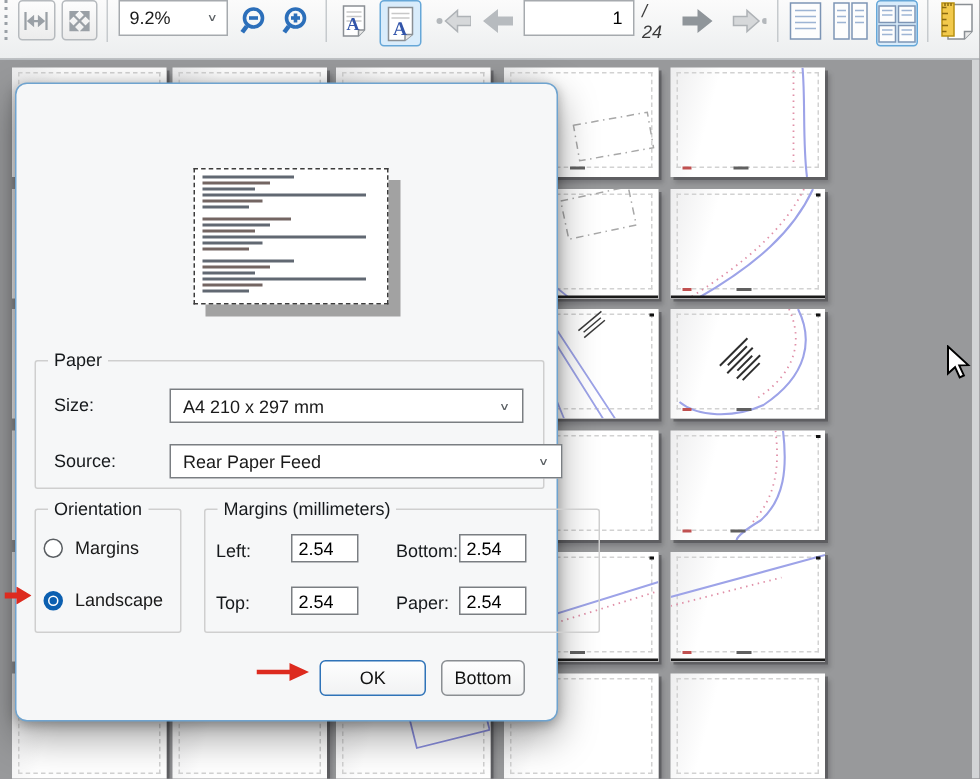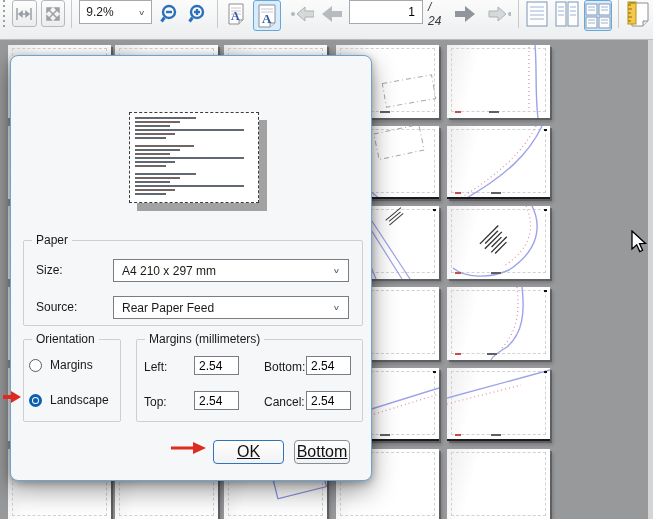--- a/index.html
+++ b/index.html
@@ -59,21 +59,21 @@
   .mg-input { position:absolute; width:45px; height:19px; border:1px solid #7a7e82; background:#fff; padding:0 4px;
     font-family:"Liberation Sans",sans-serif; font-size:12px; }
 
   .radio-row { position:absolute; display:flex; align-items:center; gap:8px; }
   .radio { width:13px; height:13px; border-radius:50%; background:#fff; border:1px solid #5a5e62; position:relative; }
   .radio.checked { border:3px solid #0b5fb0; }
   .radio.checked::after { content:""; position:absolute; left:50%; top:50%; width:5px; height:5px; margin:-2.5px 0 0 -2.5px;
     border-radius:50%; background:#0b5fb0; }
 
   .btn { position:absolute; height:24px; border-radius:4px; background:linear-gradient(#fefefe,#f1f2f3);
-    display:flex; align-items:center; justify-content:center; font-size:16px; color:#111;text-decoration:underline; }
+    display:flex; align-items:center; justify-content:center; font-size:12px; color:#111; }
   .btn.ok { left:202px; top:384px; width:71px; border:1.5px solid #2f73b8; }
   .btn.cancel { left:283px; top:384px; width:56px; border:1px solid #8a8e92; }
 
   .annot { position:absolute; z-index:12; }
   .cursor { position:absolute; left:630px; top:230px; z-index:20; }
 </style>
 </head>
 <body>
 
 <div class="canvas">
@@ -416,47 +416,47 @@
 
   <fieldset class="grp" style="left:12px;top:184px;width:340px;height:86px">
     <span class="legend">Paper</span>
   </fieldset>
   <span class="field-label" style="left:25px;top:207px">Size:</span>
   <div class="combo" style="left:102px;top:203px;width:236px">
     <span class="val">A4 210 x 297 mm</span>
     <span class="chev">∨</span>
   </div>
   <span class="field-label" style="left:25px;top:244px">Source:</span>
-  <div class="combo" style="left:102px;top:240px;width:236px">
+  <div class="combo" style="left:102px;top:240px;width:262px">
     <span class="val">Rear Paper Feed</span>
     <span class="chev">∨</span>
   </div>
 
   <fieldset class="grp" style="left:12px;top:283px;width:98px;height:83px">
     <span class="legend">Orientation</span>
   </fieldset>
   <div class="radio-row" style="left:18px;top:302px">
     <span class="radio"></span>
     <span>Margins</span>
   </div>
   <div class="radio-row" style="left:18px;top:337px">
     <span class="radio checked"></span>
     <span>Landscape</span>
   </div>
 
-  <fieldset class="grp" style="left:125px;top:283px;width:227px;height:83px">
+  <fieldset class="grp" style="left:125px;top:283px;width:264px;height:83px">
     <span class="legend">Margins (millimeters)</span>
   </fieldset>
   <span class="field-label" style="left:133px;top:304px">Left:</span>
   <input class="mg-input" style="left: 183px; top: 300px;" value="2.54">
   <span class="field-label" style="left:253px;top:304px">Bottom:</span>
   <input class="mg-input" style="left: 295px; top: 300px;" value="2.54">
   <span class="field-label" style="left:133px;top:339px">Top:</span>
   <input class="mg-input" style="left: 183px; top: 335px;" value="2.54">
-  <span class="field-label" style="left:253px;top:339px">Cancel:</span>
+  <span class="field-label" style="left:253px;top:339px">Paper:</span>
   <input class="mg-input" style="left: 295px; top: 335px;" value="2.54">
 
   <div class="btn ok">
     <span>OK</span>
   </div>
   <div class="btn cancel">
     <span>Bottom</span>
   </div>
 </div>
 

